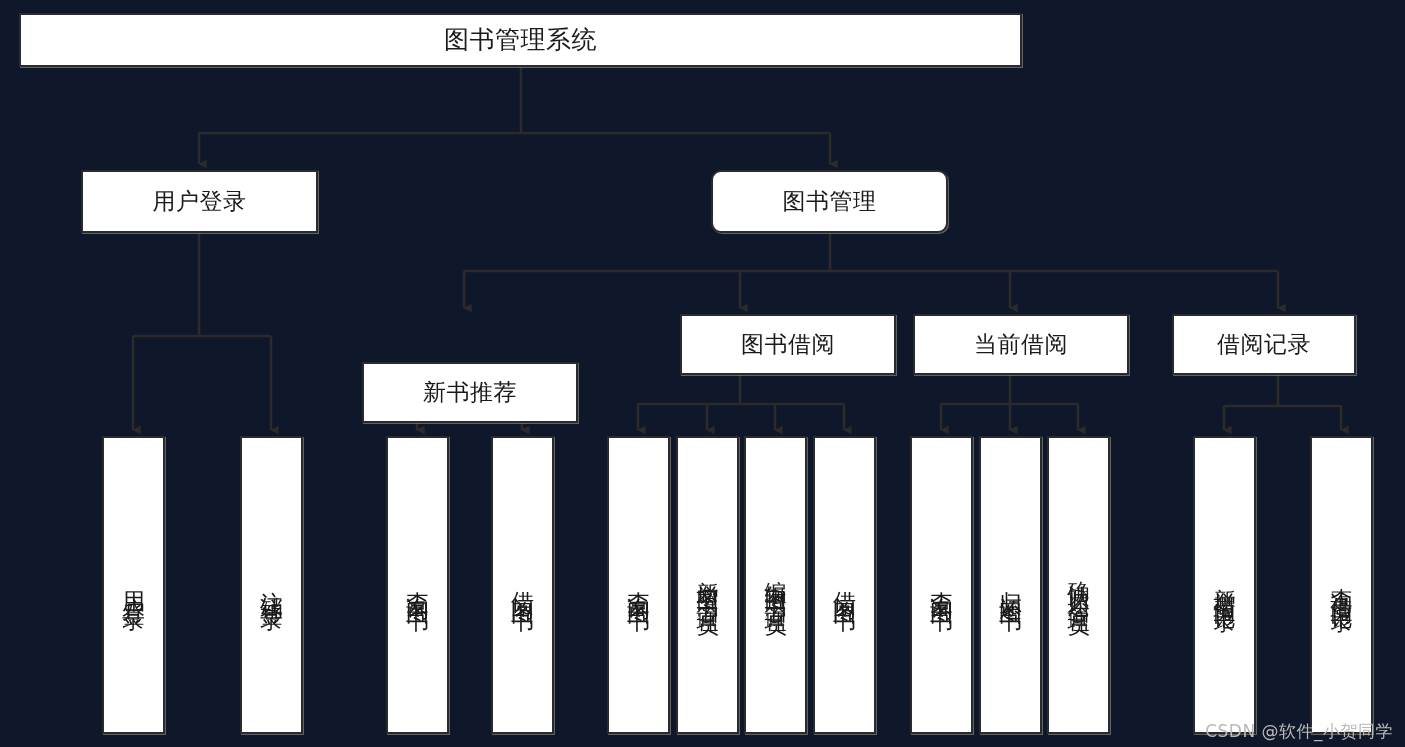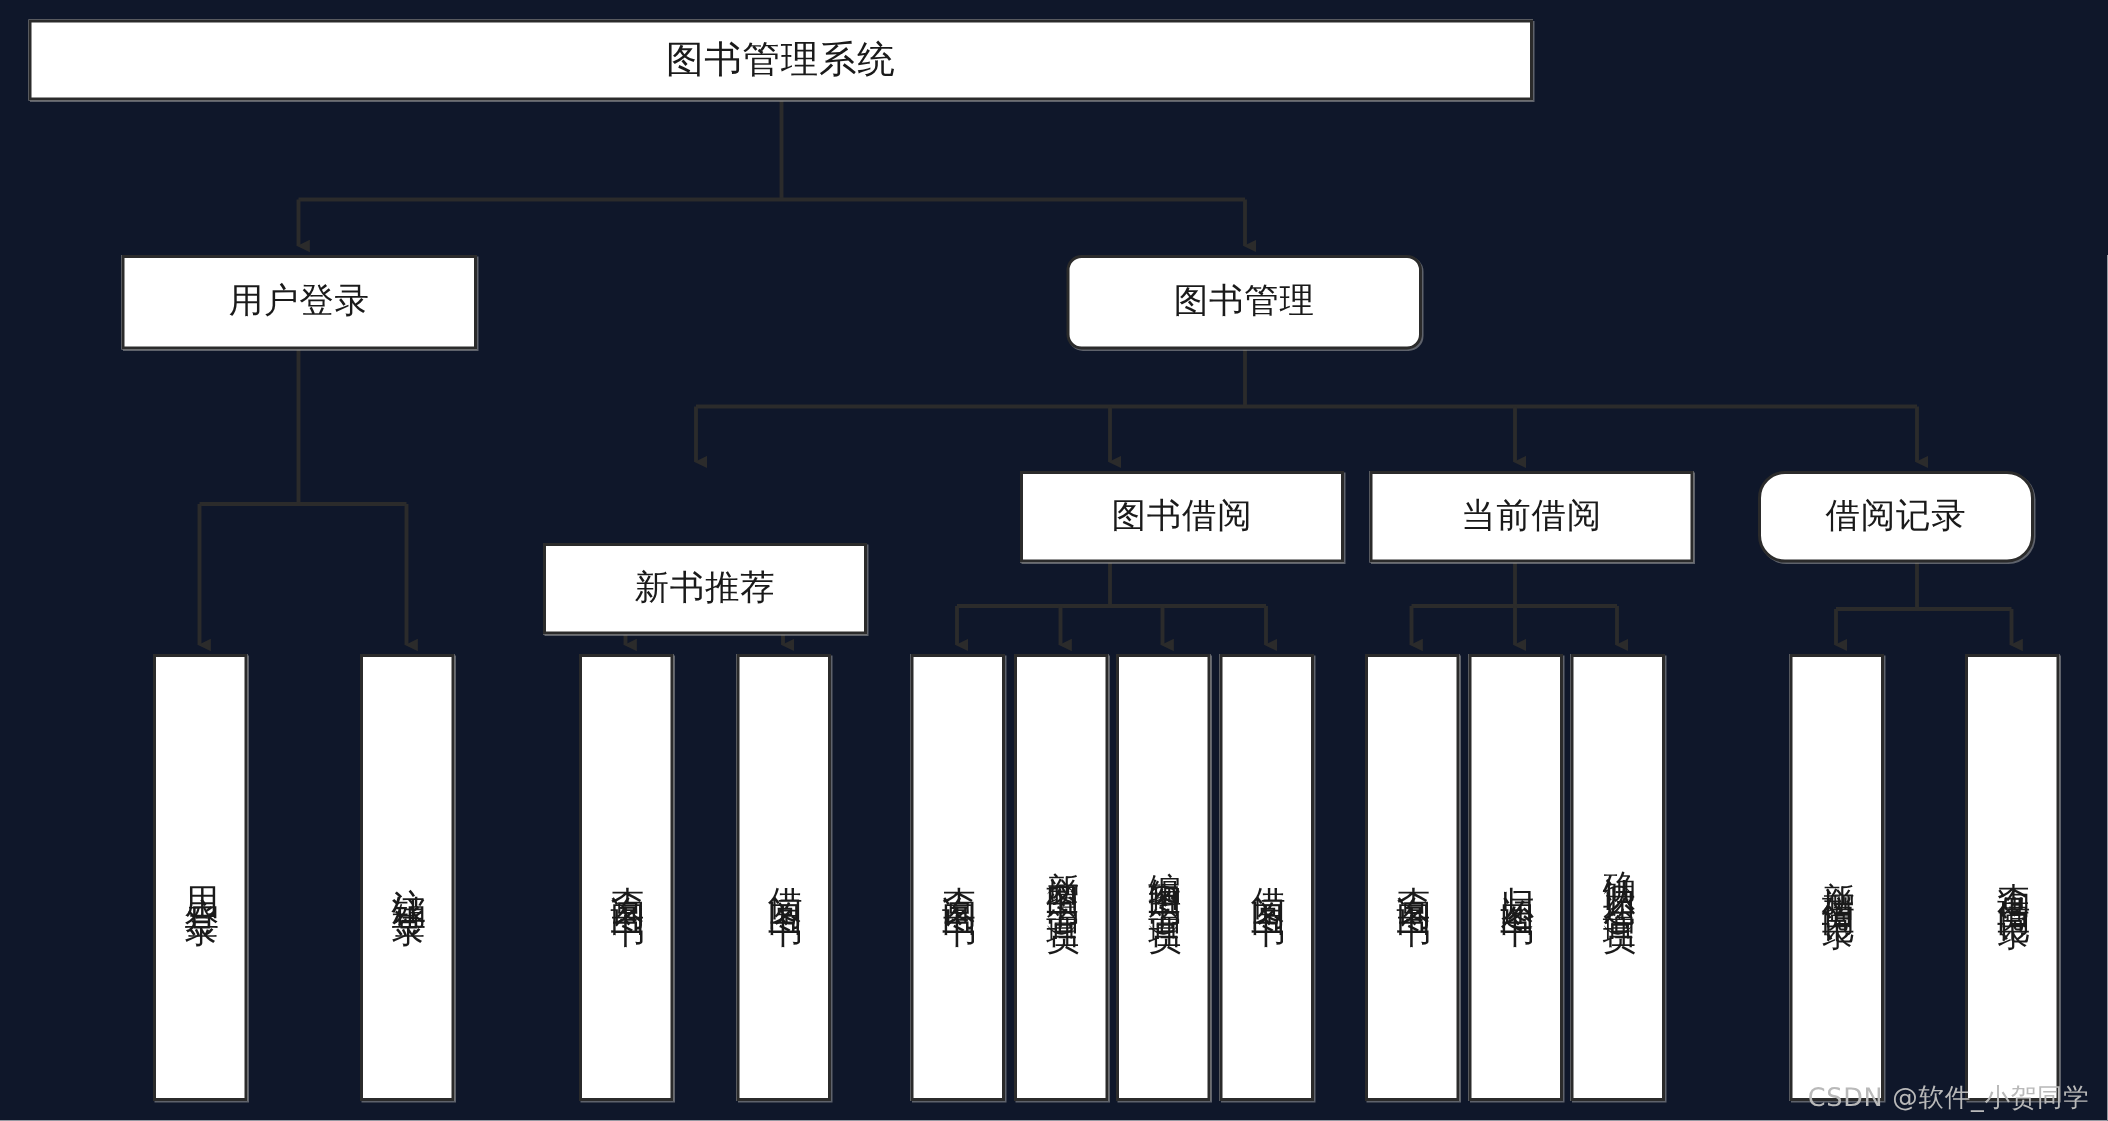--- a/index.html
+++ b/index.html
@@ -153,21 +153,21 @@
   </div>
 
   <div class="node level-mid" style="left:632px; top:314px; width:216px; height:61px;margin-left:48px;">
     <span class="node-label">图书借阅</span>
   </div>
 
   <div class="node level-mid" style="left:902px; top:314px; width:216px; height:61px;margin-left:11px;">
     <span class="node-label">当前借阅</span>
   </div>
 
-  <div class="node level-mid" style="left:1172px; top:314px; width:184px; height:61px;border-radius:18px;">
+  <div class="node level-mid" style="left:1172px; top:314px; width:184px; height:61px;">
     <span class="node-label">借阅记录</span>
   </div>
 
   <div class="node leaf" style="left:102px; top:436px; width:63px; height:298px;">
     <span class="node-label">用户登录</span>
   </div>
 
   <div class="node leaf" style="left:240px; top:436px; width:63px; height:298px;">
     <span class="node-label">注销登录</span>
   </div>

